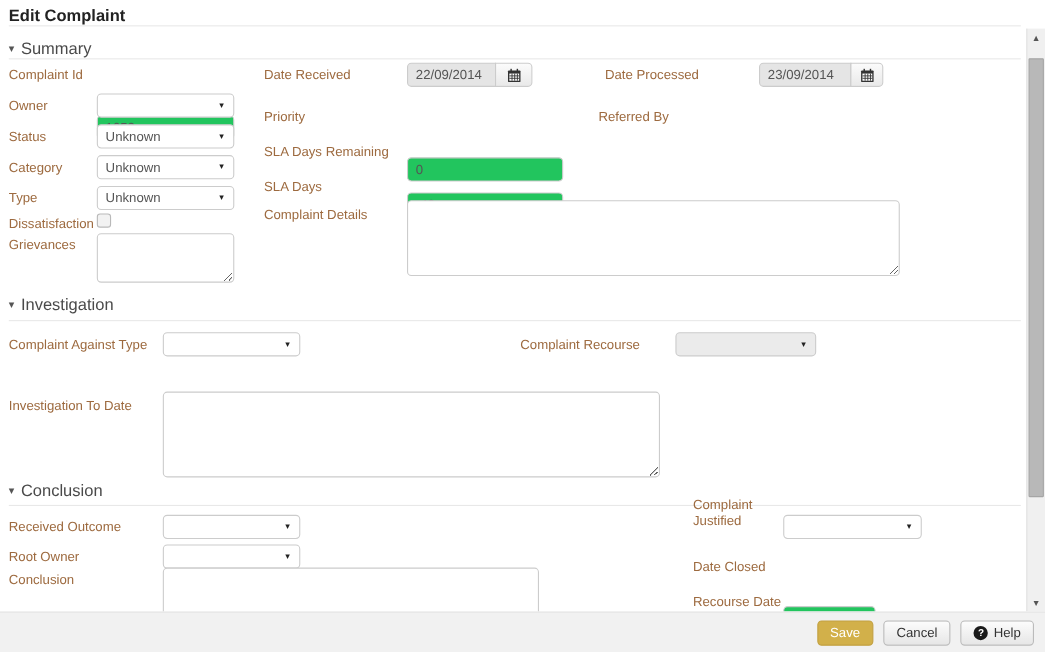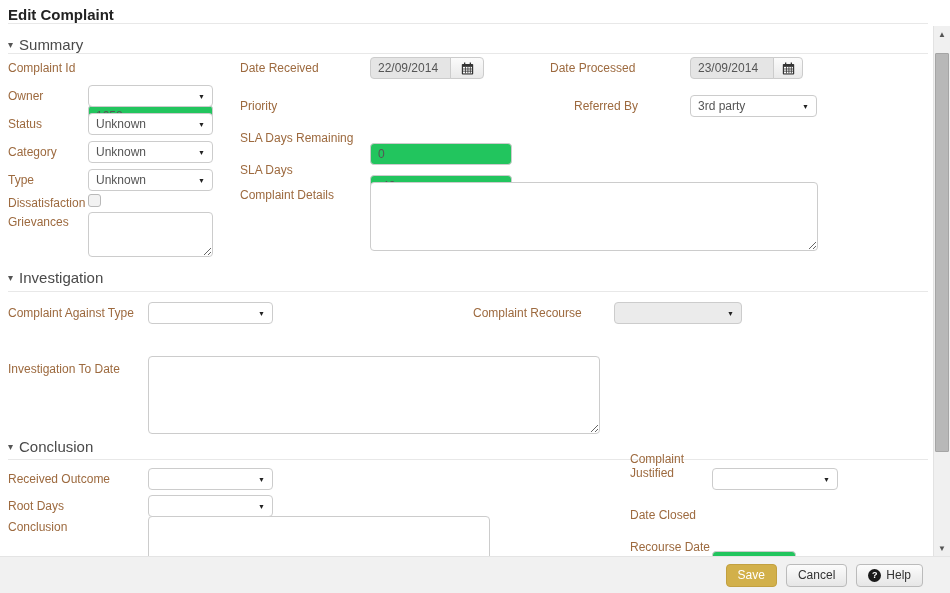--- a/index.html
+++ b/index.html
@@ -49,21 +49,21 @@
   .sb-btn { position:absolute; left:0; width:16px; height:16px; display:flex;
             align-items:center; justify-content:center; font-size:8px; color:#555; cursor:pointer; }
   .sb-up { top:0; }
   .sb-down { bottom:0; }
   .sb-thumb { position:absolute; left:1px; top:27px; width:14px; height:399px;
               background:#b8b8b8; border:1px solid #a5a5a5; border-radius:1px; cursor:pointer; }
 
   
   .footer { position:absolute; left:0; top:556px; width:950px; height:37px;
             background:#f1f1f1; border-top:1px solid #e4e4e4;
-            display:flex; align-items:center; justify-content:flex-end; gap:9px; padding-right:27px; }
+            display:flex; align-items:center; justify-content:flex-end; gap:9px; padding-right:10px; }
   .btn { height:23px; padding:0 11px; font-family:"Liberation Sans",sans-serif; font-size:12px;
          color:#333; background:linear-gradient(#fcfcfc,#e6e6e6); border:1px solid #bbb;
          border-radius:4px; cursor:pointer; display:flex; align-items:center; gap:5px; }
   .btn-save { background:var(--save-button,#d2b04a); border-color:#c2a040; color:#fff; }
   .help-icon { width:13px; height:13px; border-radius:50%; background:#1a1a1a; color:#fff;
                font-size:9px; font-weight:bold; display:inline-flex; align-items:center;
                justify-content:center; line-height:1; }
   svg.cal { display:block; }
 </style>
 </head>
@@ -141,25 +141,21 @@
     <input class="inp grp" style="left: 690px; top: 57px; width: 84px;" value="23/09/2014">
     <button class="cal-btn" style="left:773px;top:57px;width:30px">
       <svg class="cal" width="13" height="13" viewBox="0 0 16 16">
         <path d="M4.5 0.5v3 M11.5 0.5v3" stroke="#333" stroke-width="1.6" fill="none"></path>
         <rect x="1" y="2.5" width="14" height="13" rx="1" fill="#333"></rect>
         <rect x="2.5" y="6" width="11" height="8" fill="#fff"></rect>
         <path d="M5.5 6v8 M8.5 6v8 M11.5 6v8 M2.5 8.6h11 M2.5 11.3h11" stroke="#333" stroke-width="1"></path>
       </svg>
     </button>
 
-    <div class="lbl" style="left:574px;top:99px">Referred By</div>
-    <div class="sel" style="left:690px;top:95px;width:127px">
-      <span class="sel-val">3rd party</span>
-      <span class="caret">▼</span>
-    </div>
+    <div class="lbl" style="left:544px;top:99px">Referred By</div>
 
     <div class="sec-h" style="top:269px">
       <span class="tri">▾</span>
       <span>Investigation</span>
     </div>
     <div class="rule" style="top:291px"></div>
 
     <div class="lbl" style="left:8px;top:306px">Complaint Against Type</div>
     <div class="sel" style="left:148px;top:302px;width:125px">
       <span class="sel-val"></span>
@@ -180,21 +176,21 @@
       <span>Conclusion</span>
     </div>
     <div class="rule" style="top:459px"></div>
 
     <div class="lbl" style="left:8px;top:472px">Received Outcome</div>
     <div class="sel" style="left:148px;top:468px;width:125px">
       <span class="sel-val"></span>
       <span class="caret">▼</span>
     </div>
 
-    <div class="lbl" style="left:8px;top:499px">Root Days</div>
+    <div class="lbl" style="left:8px;top:499px">Root Owner</div>
     <div class="sel" style="left:148px;top:495px;width:125px">
       <span class="sel-val"></span>
       <span class="caret">▼</span>
     </div>
 
     <div class="lbl" style="left:8px;top:520px">Conclusion</div>
     <textarea class="ta" style="left: 148px; top: 516px; width: 342px; height: 58px;"></textarea>
 
     <div class="lbl" style="left:630px;top:452px;width:62px">Complaint Justified</div>
     <div class="sel" style="left:712px;top:468px;width:126px">

